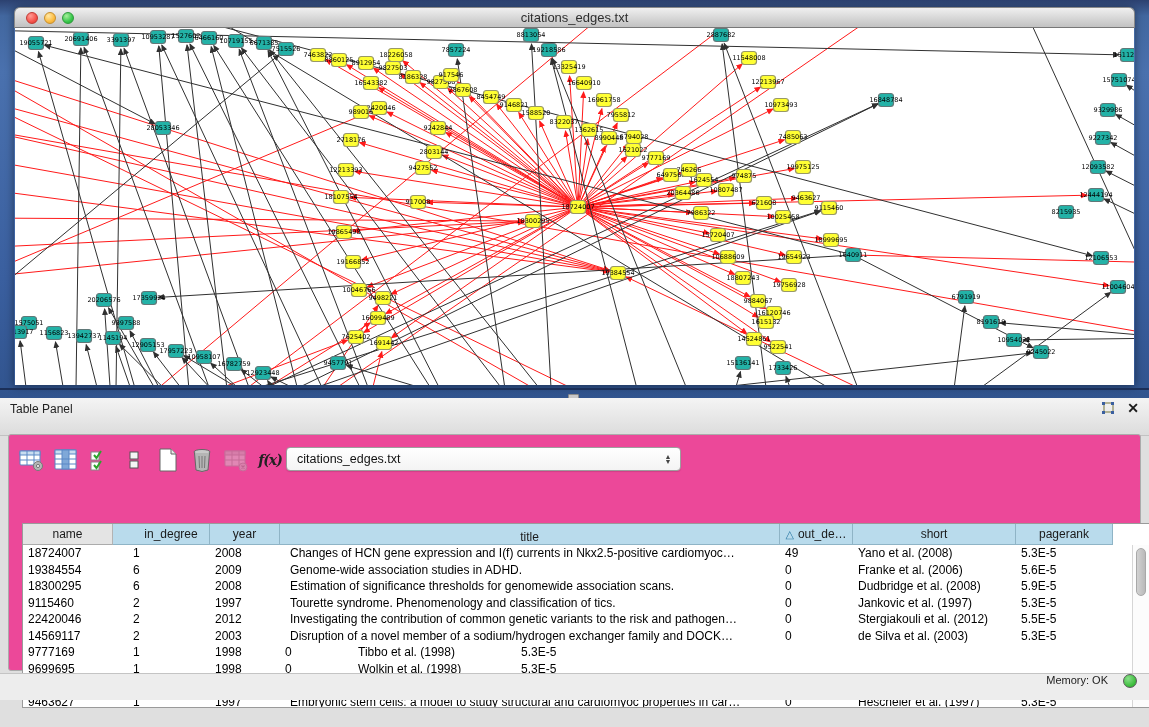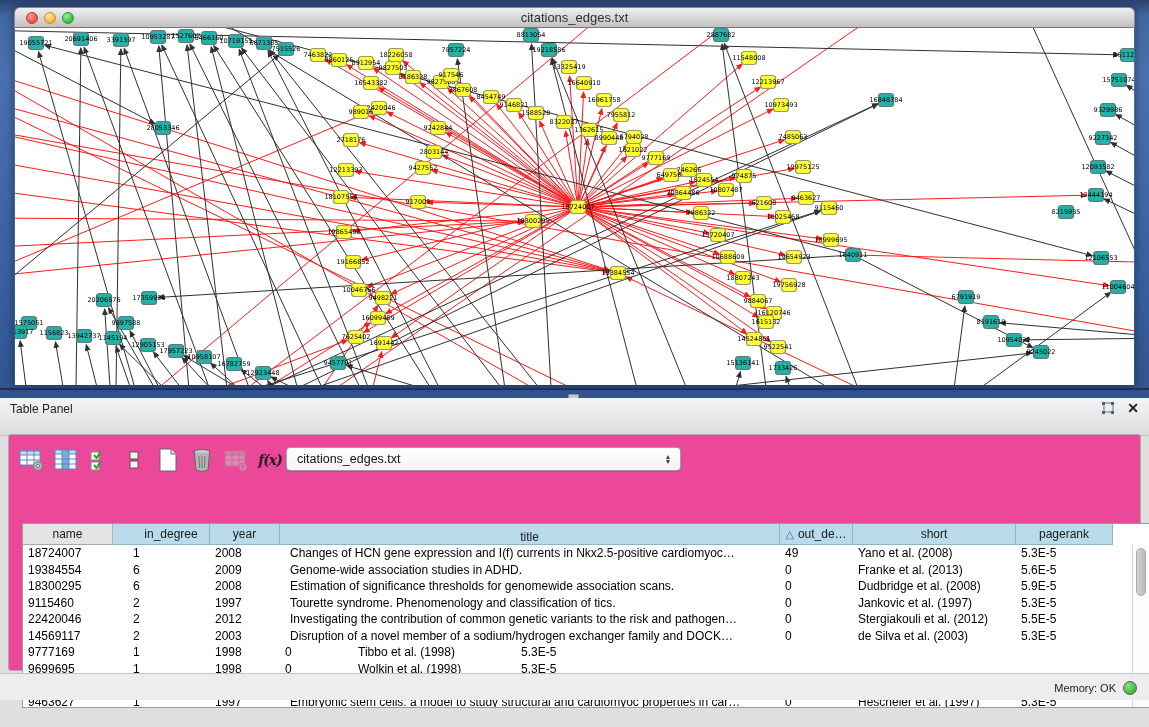--- a/index.html
+++ b/index.html
@@ -67,21 +67,21 @@
 
   .tabs-bar { position:absolute; top:276px; left:0; width:100%; display:flex; justify-content:center; }
   .seg { display:inline-flex; height:21px; border:1px solid #8F8F8F; border-radius:11px; overflow:hidden;
     background:#FBFBFB; box-shadow:0 1px 1px rgba(0,0,0,.15); }
   .seg-item { padding:0 17px; line-height:20px; font-size:12.5px; color:#111; border-left:1px solid #BFBFBF; }
   .seg-item:first-child { border-left:none; }
   .seg-item.selected { background:linear-gradient(#7E7E7E,#5E5E5E); color:#EFEFEF; border-left:none; }
 
   .status-bar { position:absolute; bottom:0; left:0; width:1149px; height:27px; background:#EDEDED;
     border-top:1px solid #C4C4C4; }
-  .status-right { position:absolute; right:12px; top:0; height:27px; display:flex; align-items:center; gap:7px; }
+  .status-right { position:absolute; right:12px; top:0; height:27px; display:flex; gap:15px; }
   .mem-label { font-size:11px; color:#222; }
   .mem-dot { width:14px; height:14px; border-radius:50%;
     background:radial-gradient(circle at 35% 30%, #8BE08B, #3DBE3D 65%, #2E9C2E); border:1px solid #5A5A5A; }
 </style>
 </head>
 <body>
 
 <div id="app">
 
   <div class="net-area">
@@ -848,21 +848,21 @@
               <div class="td w-out">49</div>
               <div class="td w-short">Yano et al. (2008)</div>
               <div class="td w-pr">5.3E-5</div>
             </div>
             <div class="trow">
               <div class="td w-name">19384554</div>
               <div class="td w-ind">6</div>
               <div class="td w-year">2009</div>
               <div class="td w-title">Genome-wide association studies in ADHD.</div>
               <div class="td w-out">0</div>
-              <div class="td w-short">Franke et al. (2013)</div>
+              <div class="td w-short">Franke et al. (2006)</div>
               <div class="td w-pr">5.6E-5</div>
             </div>
             <div class="trow">
               <div class="td w-name">18300295</div>
               <div class="td w-ind">6</div>
               <div class="td w-year">2008</div>
               <div class="td w-title">Estimation of significance thresholds for genomewide association scans.</div>
               <div class="td w-out">0</div>
               <div class="td w-short">Dudbridge et al. (2008)</div>
               <div class="td w-pr">5.9E-5</div>

